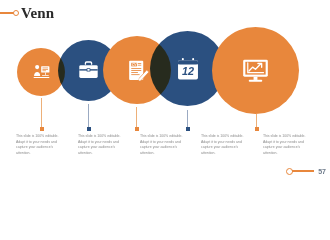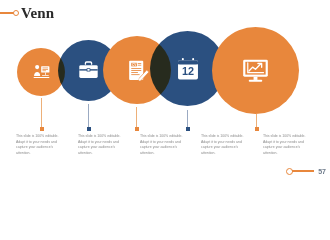--- a/index.html
+++ b/index.html
@@ -39,21 +39,21 @@
     font-size:15px;
     font-weight:bold;
     color:#2A2A2A;
     letter-spacing:0.1px;
     margin-left:2px;
     line-height:1;
   }
 
   
   #circles { position:absolute; left:0; top:0; width:330px; height:118px; }
-  .node { position:absolute; }
+  .node { position:absolute;font-style:italic; }
   .circle {
     position:absolute;
     border-radius:50%;
     display:flex; align-items:center; justify-content:center;
   }
   .circle.orange { background:#E8873C; }
   .circle.blue   { background:#2B5080; }
   .circle.blue   { mix-blend-mode:multiply; }
 
   .icon-wrap {

